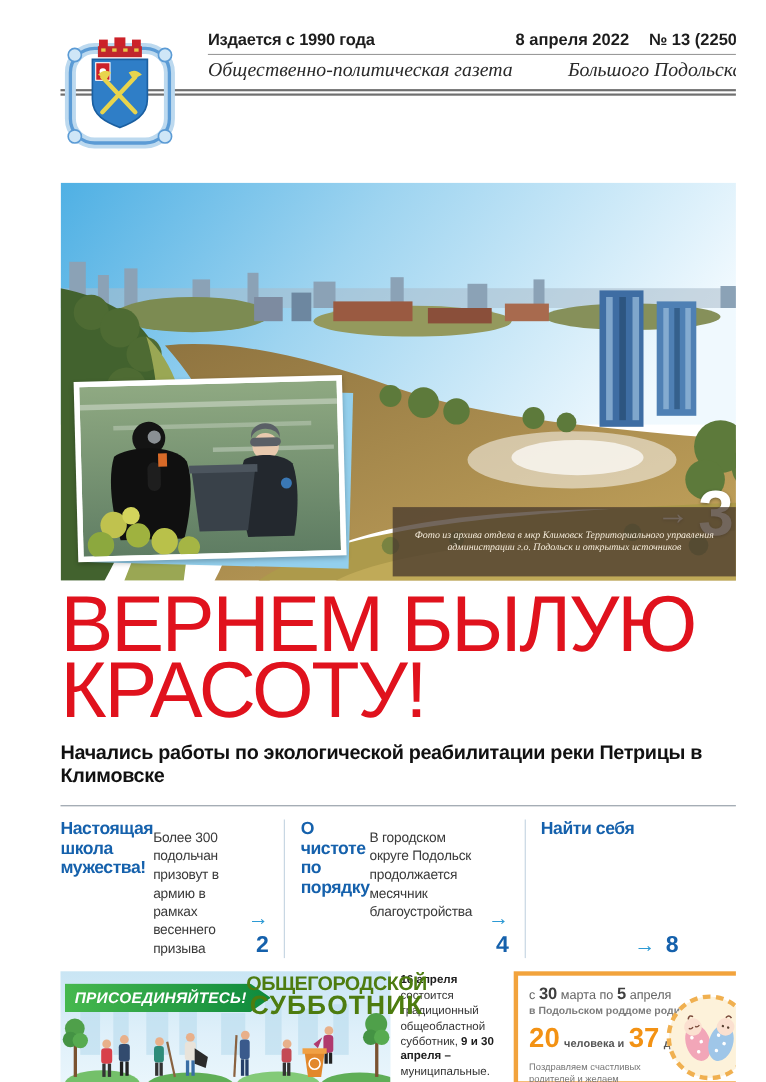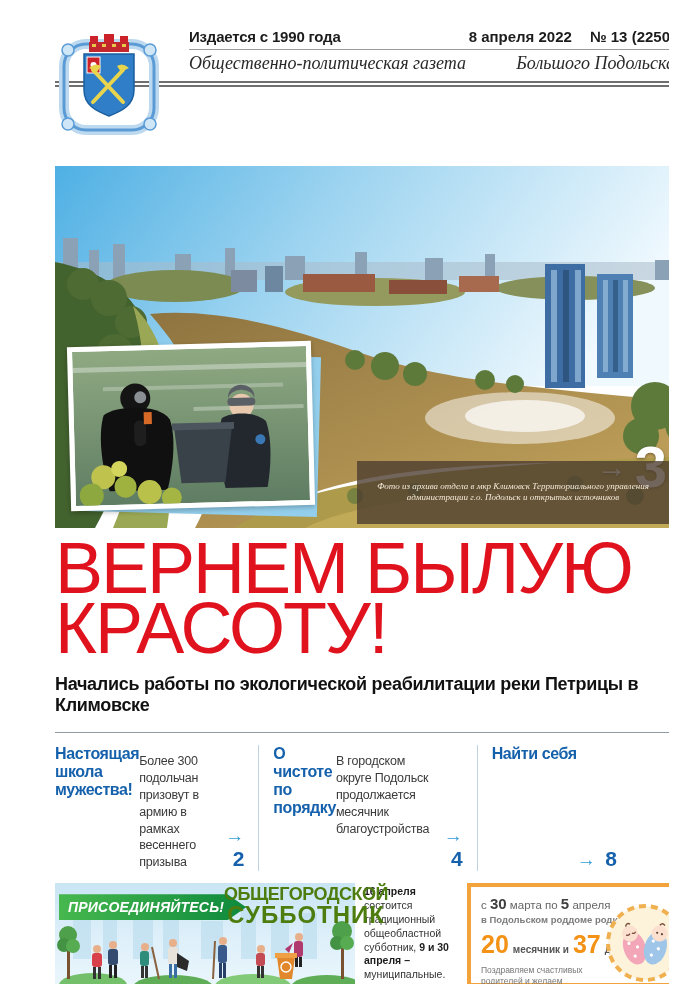--- a/index.html
+++ b/index.html
@@ -370,21 +370,21 @@
       <div class="mat-line1">
         <span>с</span>
         <b>30</b>
         <span>марта по</span>
         <b>5</b>
         <span>апреля</span>
       </div>
       <div class="mat-line2">в Подольском роддоме родились</div>
       <div class="mat-counts">
         <span class="big">20</span>
-        <span class="lbl">месячник и</span>
+        <span class="lbl">человека и</span>
         <span class="big">37</span>
         <span class="lbl">девочек</span>
       </div>
       <div class="mat-congrats">Поздравляем счастливых родителей и желаем новорожденным здоровья!</div>
       <svg class="babies" viewBox="0 0 82 82">
         <circle cx="41" cy="41" r="37" fill="#fdf2da"></circle>
         <circle cx="41" cy="41" r="37" fill="none" stroke="#f0b050" stroke-width="4" stroke-dasharray="7 5"></circle>
         <g transform="rotate(-18 30 44)">
           <ellipse cx="30" cy="46" rx="11" ry="17" fill="#f2a6b8"></ellipse>
           <circle cx="26" cy="40" r="1.6" fill="#fff"></circle>

